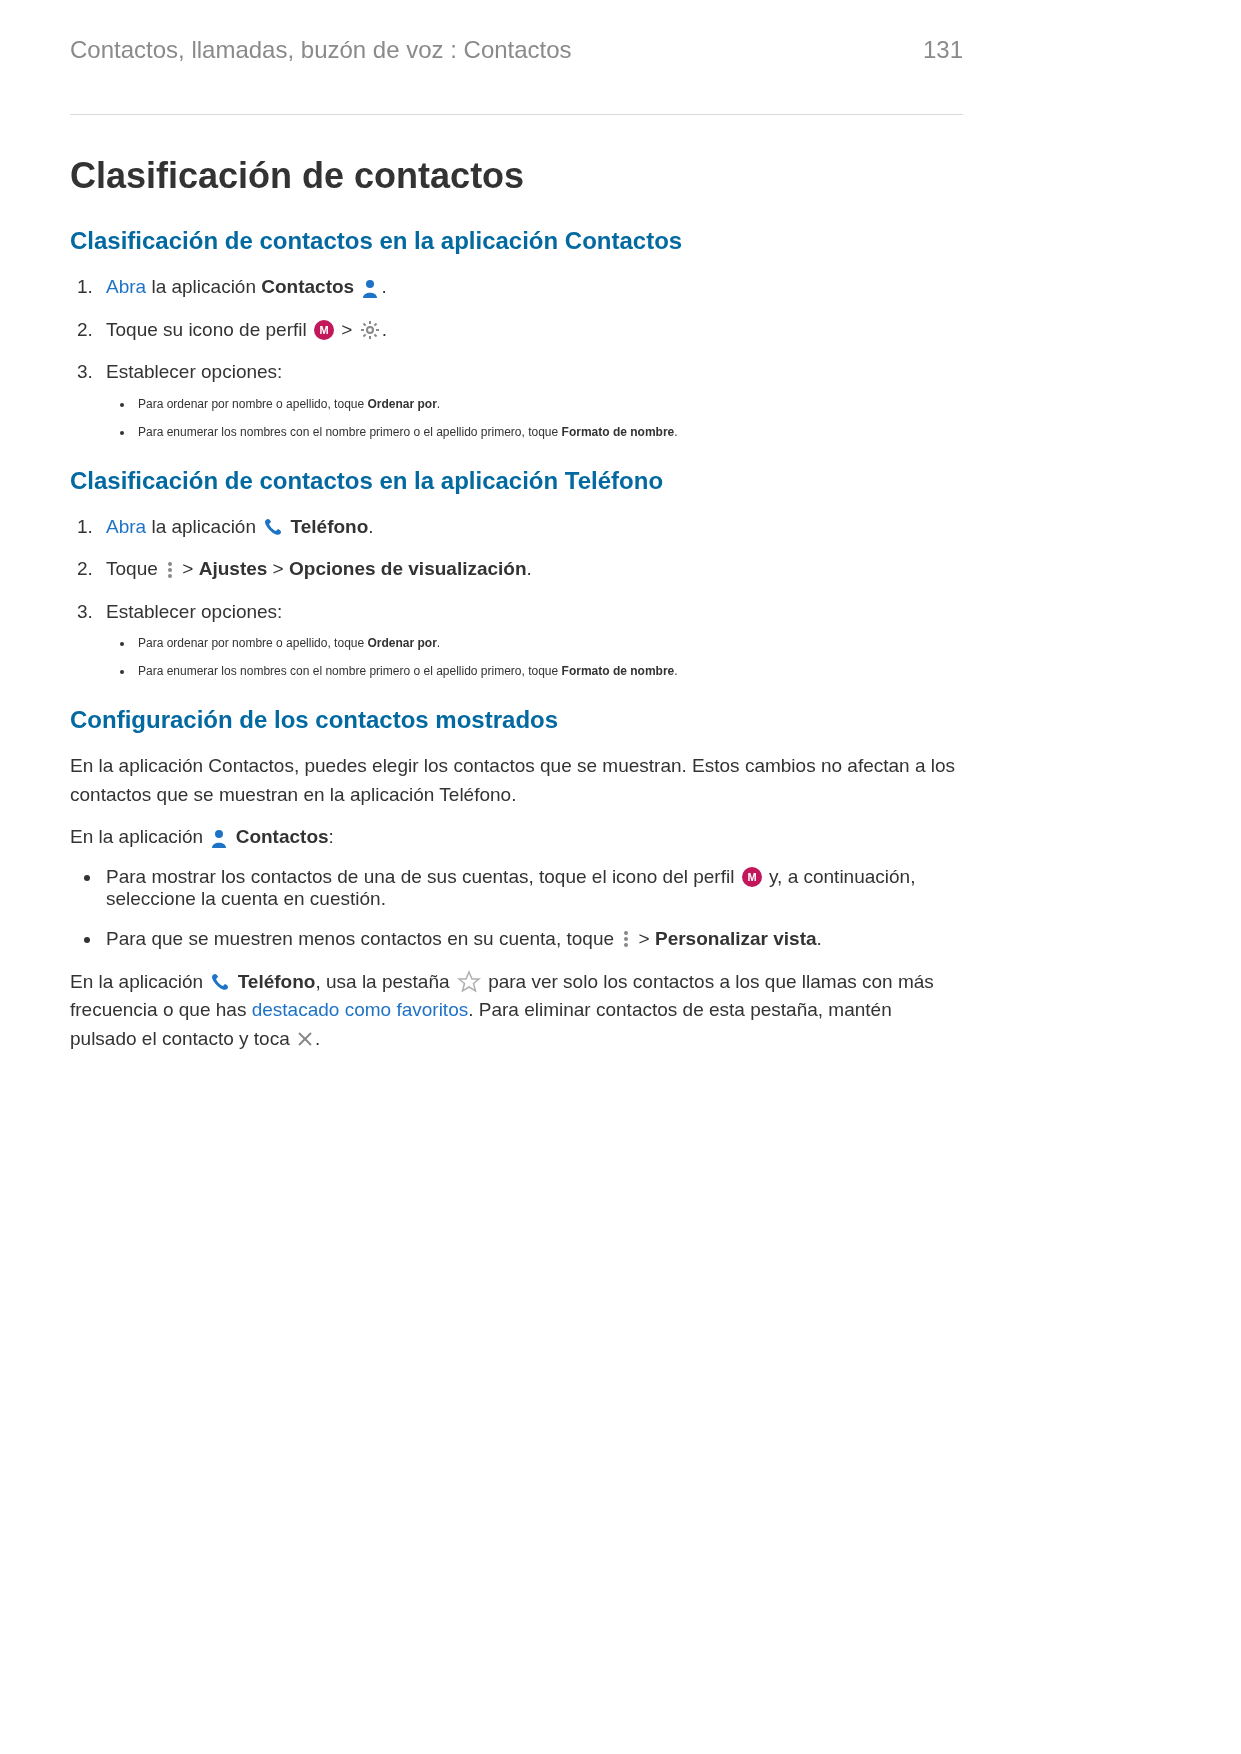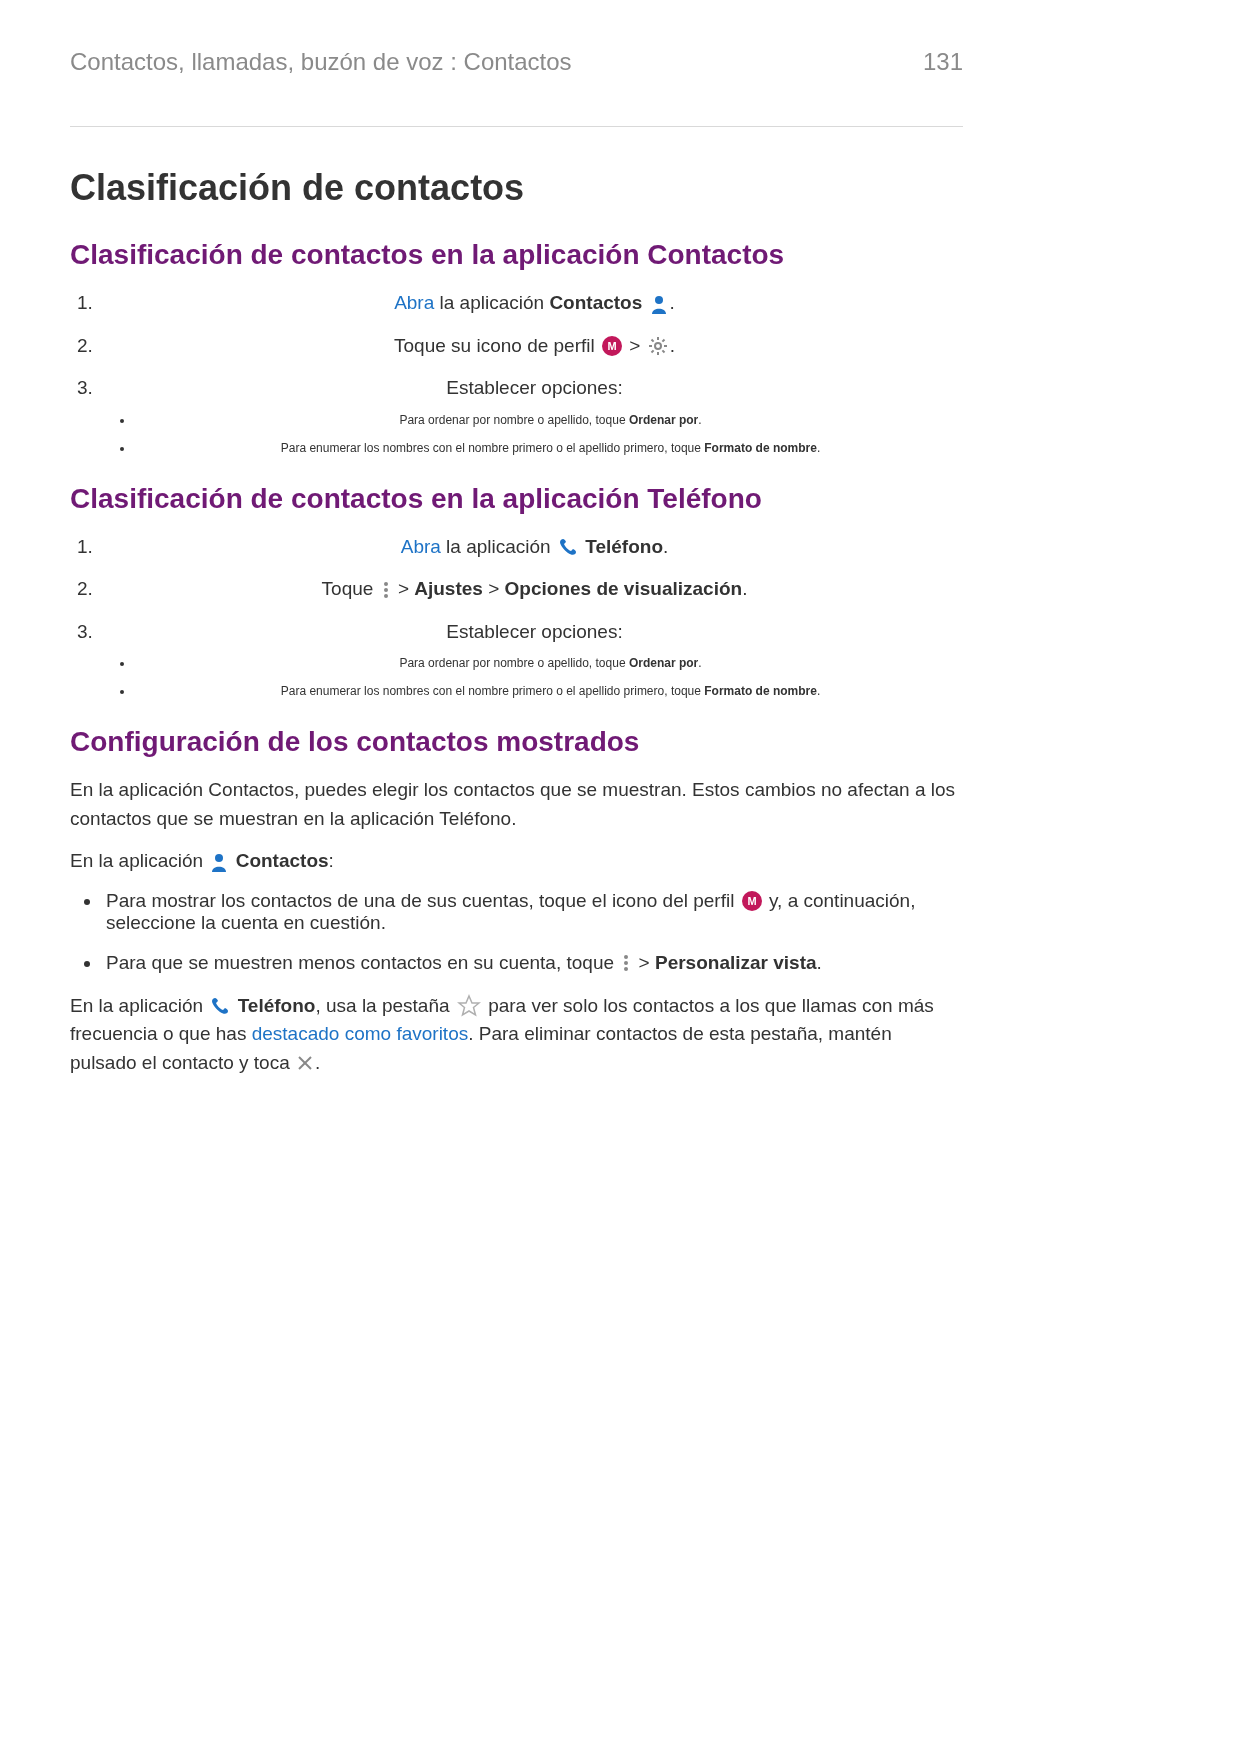--- a/index.html
+++ b/index.html
@@ -6,21 +6,21 @@
     margin: 0;
     padding: 0;
     font-family: Arial, Helvetica, sans-serif;
     color: #333;
     background: #fff;
   }
   .page {
     width: 1033px;
     min-height: 1754px;
     box-sizing: border-box;
-    padding: 48px 70px 70px 70px;
+    padding: 36px 70px 70px 70px;
   }
   .hdr-row {
     display: flex;
     justify-content: space-between;
     align-items: baseline;
     color: #8a8a8a;
     font-size: 24px;
     padding-bottom: 50px;
     border-bottom: 1px solid #d9d9d9;
     margin-bottom: 40px;
@@ -32,35 +32,34 @@
     font-weight: 400;
     margin-left: 45px;
   }
   h1.main-title {
     font-size: 36px;
     font-weight: 700;
     color: #333;
     margin: 0 0 30px 0;
   }
   h2.sec-title {
-    font-size: 28px;
+    font-size: 24px;
     font-weight: 700;
-    color: #701a75;
+    color: #0369a1;
     margin: 26px 0 18px 0;
   }
   ol.steps {
     margin: 0;
     padding-left: 28px;
     font-size: 19px;
     line-height: 1.5;
   }
   ol.steps > li {
     margin-bottom: 14px;
     padding-left: 8px;
-    text-align: center;
   }
   ul.bullets {
     margin: 8px 0 0 0;
     padding-left: 28px;
     list-style: disc;
     font-size: 12px;
   }
   ul.bullets > li {
     margin-bottom: 10px;
     padding-left: 4px;

